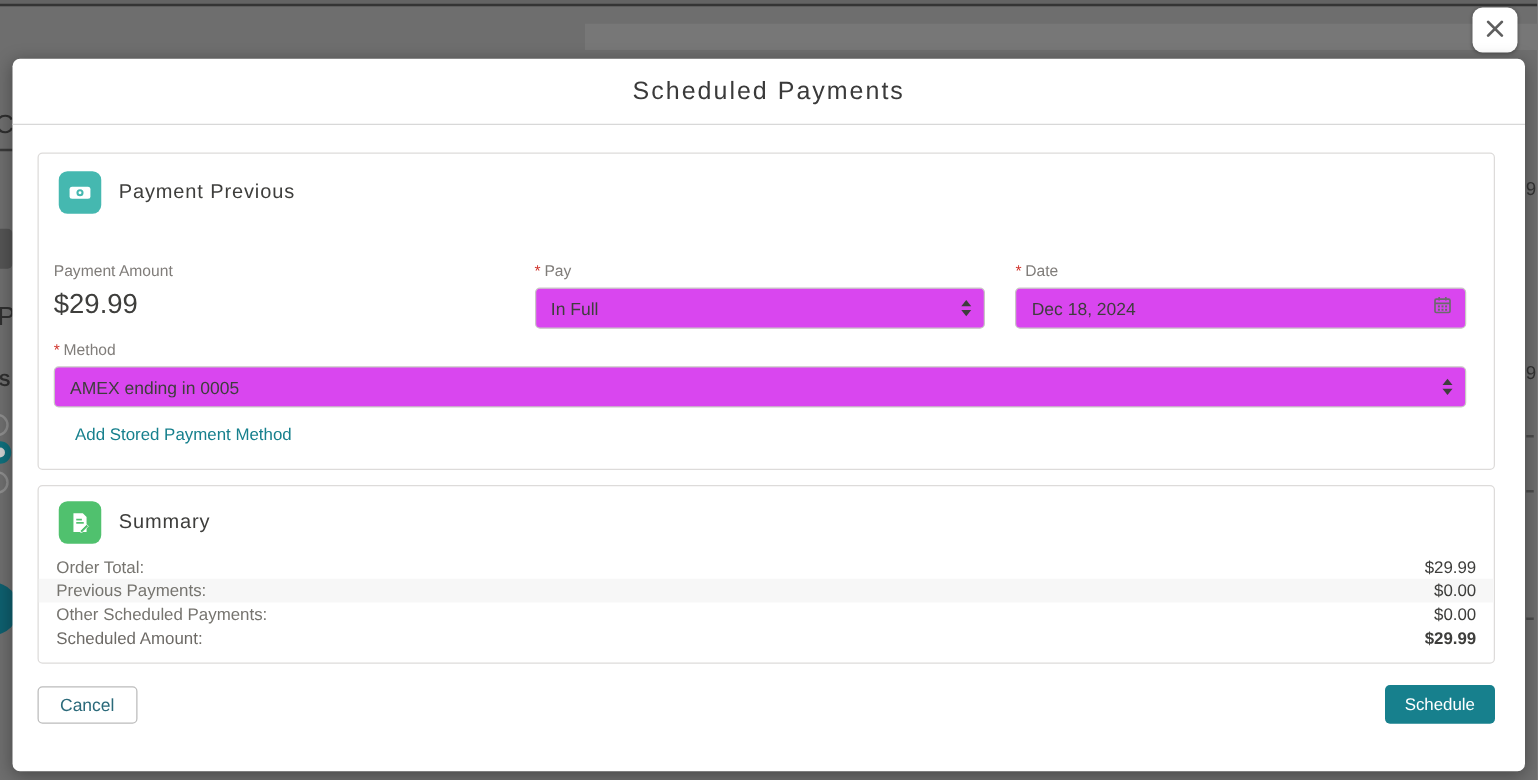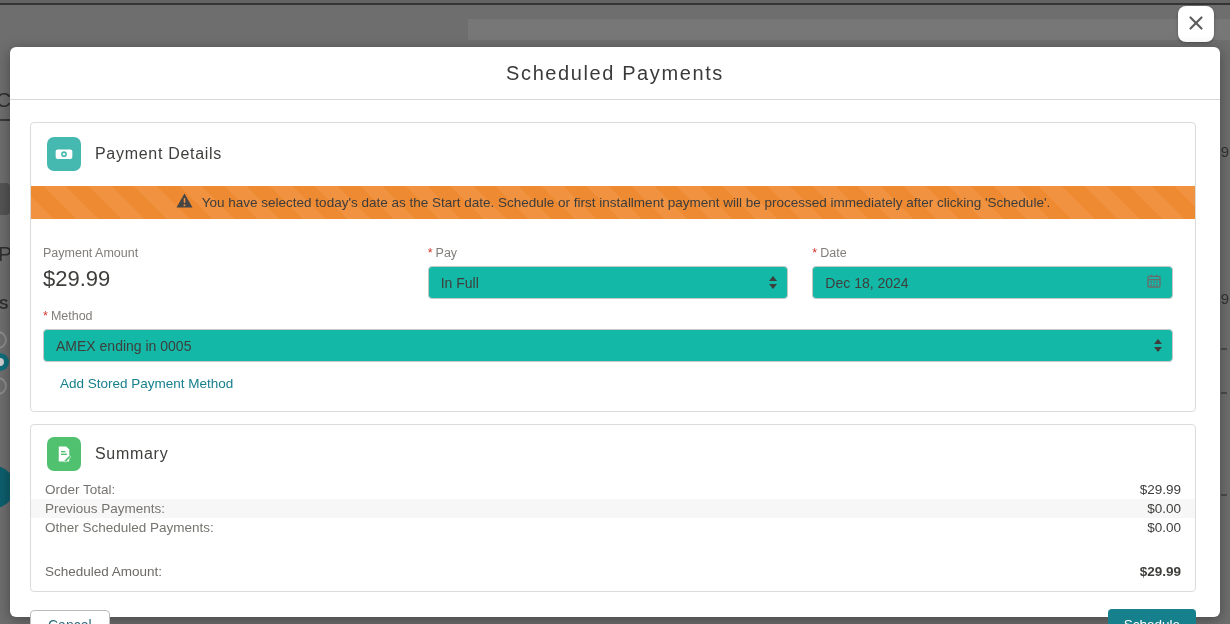--- a/index.html
+++ b/index.html
@@ -63,42 +63,42 @@
              background:repeating-linear-gradient(45deg,
                 #f0923f 0 16px, #ee8a31 16px 32px); }
   .warning-text { font-size:13.5px; color:#3c3c3c; }
 
   
   .form-grid { display:flex; gap:24px; padding:27px 22px 0 12px; }
   .field { flex:1; min-width:0; }
   .field-label { display:block; font-size:12.5px; color:#807d7a; margin-bottom:6px; }
   .req { color:#d0342c; margin-right:3px; font-size:12.5px; }
   .amount-value { font-size:22px; color:#3e3e3c; font-weight:500; margin-top:2px; }
-  .control { height:33px; border:1px solid #c9c7c5; border-radius:4px; background:#14b8a6;
+  .control { height:33px; border:1px solid #c9c7c5; border-radius:4px; background:#d946ef;
              display:flex; align-items:center; justify-content:space-between;
              padding:0 10px 0 12px; cursor:pointer; }
   .control-text { font-size:14px; color:#3e3e3c; overflow:hidden; white-space:nowrap; }
   .spin { display:flex; flex-direction:column; gap:3px; align-items:center; }
   .spin i { display:block; width:0; height:0; border-left:4px solid transparent;
             border-right:4px solid transparent; }
   .spin .up   { border-bottom:5px solid #3e3e3c; }
   .spin .down { border-top:5px solid #3e3e3c; }
   .method-wrap { padding:10px 22px 0 12px; }
   .link { display:inline-block; margin:14px 0 20px 29px; font-size:13.5px;
           color:#17808d; text-decoration:none; cursor:pointer; }
 
   
   .card.summary { margin-top:12px; padding-bottom:10px; }
   .card.summary .card-head { padding:12px 16px 9px 16px; }
   .sum-row { display:flex; justify-content:space-between; 
              padding:1px 14px; font-size:13.5px; line-height:17px; }
   .sum-row.alt { background:#f7f7f7; }
   .sum-label { color:#76746f; }
   .sum-value { color:#3e3e3c; }
-  .sum-row.total { margin-top:25px; }
+  .sum-row.total { margin-top:0; }
   .sum-row.total .sum-label { color:#6d6a66; }
   .sum-row.total .sum-value { font-weight:700; }
 
   
   .footer { margin-top:17px; display:flex; justify-content:space-between; align-items:center; }
   .btn-cancel { background:#fff; border:1px solid #bcbcbc; border-radius:4px;
                 padding:6px 17px; font-size:14px; color:#2b6a7a; cursor:pointer;
                 font-family:inherit; }
   .btn-schedule { background:#17808d; border:none; border-radius:4px;
                   padding:8px 16px; font-size:13.5px; color:#ffffff; cursor:pointer;
@@ -147,33 +147,23 @@
 
       <section class="card">
         <div class="card-head">
           <span class="badge teal">
             <svg width="20" height="20" viewBox="0 0 24 24">
               <rect x="2" y="6.5" width="20" height="11.5" rx="2.4" fill="#ffffff"></rect>
               <circle cx="12" cy="12.2" r="3.4" fill="#45b8b0"></circle>
               <circle cx="12" cy="12.2" r="1.4" fill="#ffffff"></circle>
             </svg>
           </span>
-          <h2 class="section-title">Payment Details</h2>
-        </div>
-
-        <div class="warning">
-          <span>
-            <svg width="17" height="15" viewBox="0 0 24 21">
-              <path d="M12 0.5 23.3 20.5 H0.7 Z" fill="#454545"></path>
-              <rect x="10.9" y="7" width="2.2" height="7" rx="1" fill="#f0923f"></rect>
-              <circle cx="12" cy="17.2" r="1.4" fill="#f0923f"></circle>
-            </svg>
-          </span>
-          <span class="warning-text">You have selected today's date as the Start date. Schedule or first installment payment will be processed immediately after clicking 'Schedule'.</span>
-        </div>
+          <h2 class="section-title">Payment Previous</h2>
+        </div>
+
 
         <div class="form-grid">
 
           <div class="field">
             <label class="field-label">Payment Amount</label>
             <div class="amount-value">$29.99</div>
           </div>
 
           <div class="field">
             <label class="field-label"><span class="req">*</span><span>Pay</span></label>

